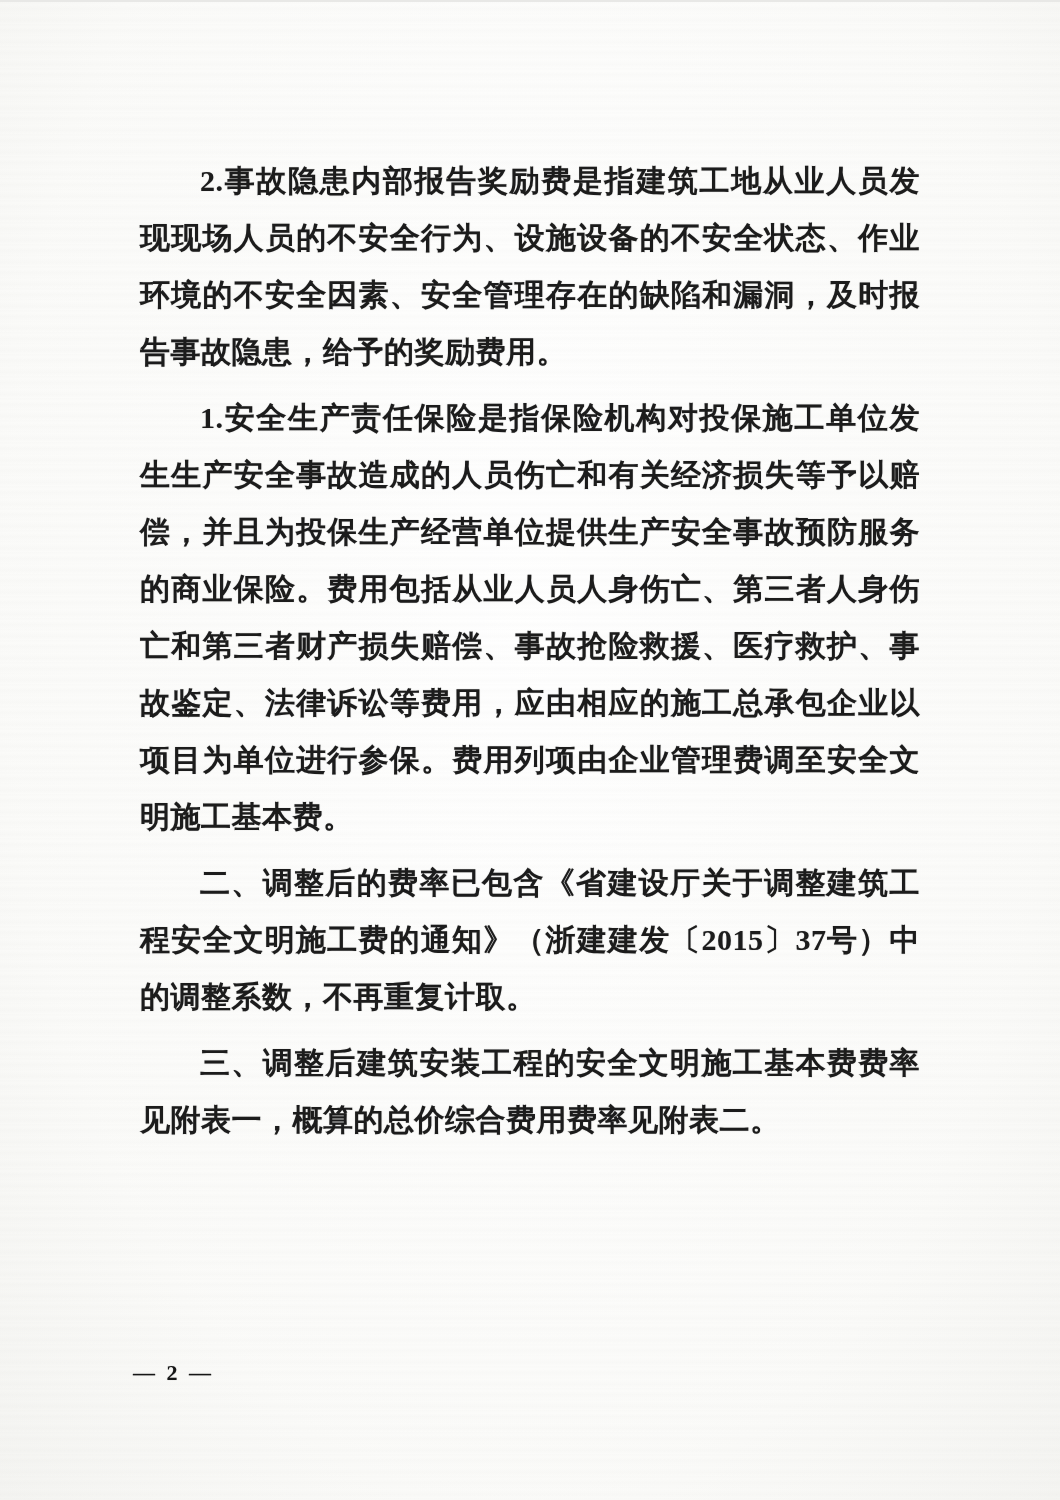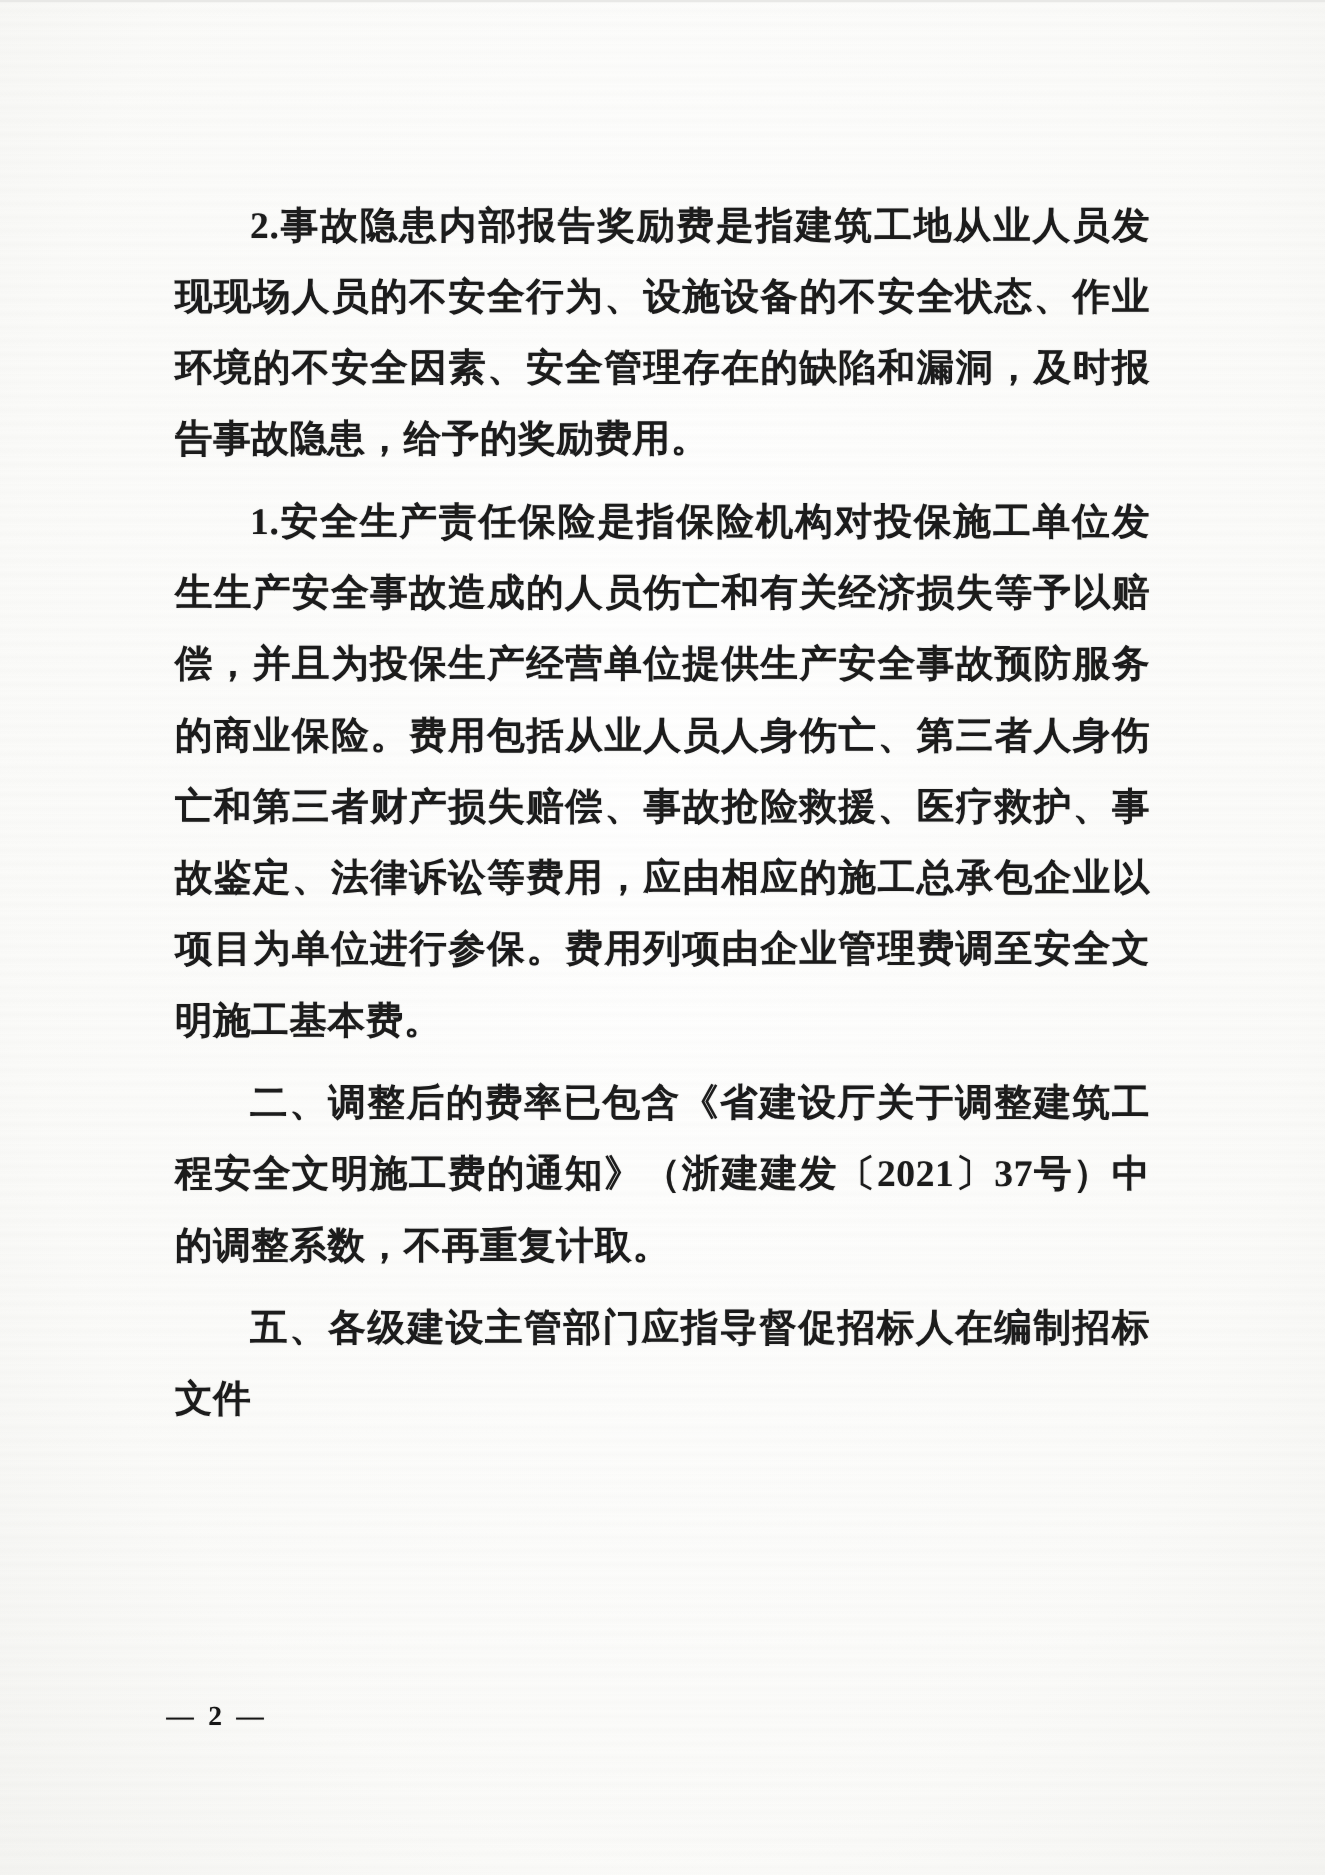--- a/index.html
+++ b/index.html
@@ -57,18 +57,18 @@
 </style>
 </head>
 <body>
 
 <div class="page">
   <div class="noise"></div>
 
   <div class="content">
     <p>2.事故隐患内部报告奖励费是指建筑工地从业人员发现现场人员的不安全行为、设施设备的不安全状态、作业环境的不安全因素、安全管理存在的缺陷和漏洞，及时报告事故隐患，给予的奖励费用。</p>
     <p>1.安全生产责任保险是指保险机构对投保施工单位发生生产安全事故造成的人员伤亡和有关经济损失等予以赔偿，并且为投保生产经营单位提供生产安全事故预防服务的商业保险。费用包括从业人员人身伤亡、第三者人身伤亡和第三者财产损失赔偿、事故抢险救援、医疗救护、事故鉴定、法律诉讼等费用，应由相应的施工总承包企业以项目为单位进行参保。费用列项由企业管理费调至安全文明施工基本费。</p>
-    <p>二、调整后的费率已包含《省建设厅关于调整建筑工程安全文明施工费的通知》（浙建建发〔2021〕37号）中的调整系数，不再重复计取。</p>
-    <p>五、各级建设主管部门应指导督促招标人在编制招标文件</p>
+    <p>二、调整后的费率已包含《省建设厅关于调整建筑工程安全文明施工费的通知》（浙建建发〔2015〕37号）中的调整系数，不再重复计取。</p>
+    <p>三、调整后建筑安装工程的安全文明施工基本费费率见附表一，概算的总价综合费用费率见附表二。</p>
   </div>
 
   <div class="footer">— 2 —</div>
 </div>
 
 </body></html>

